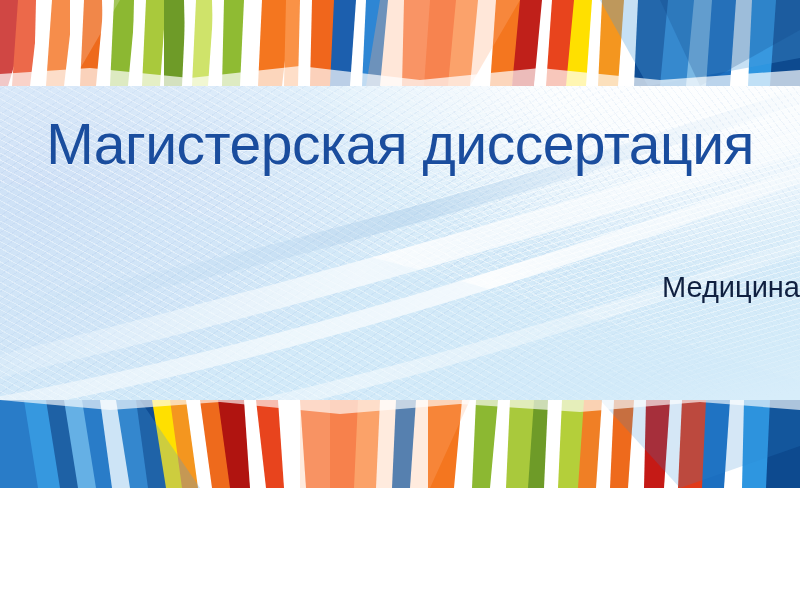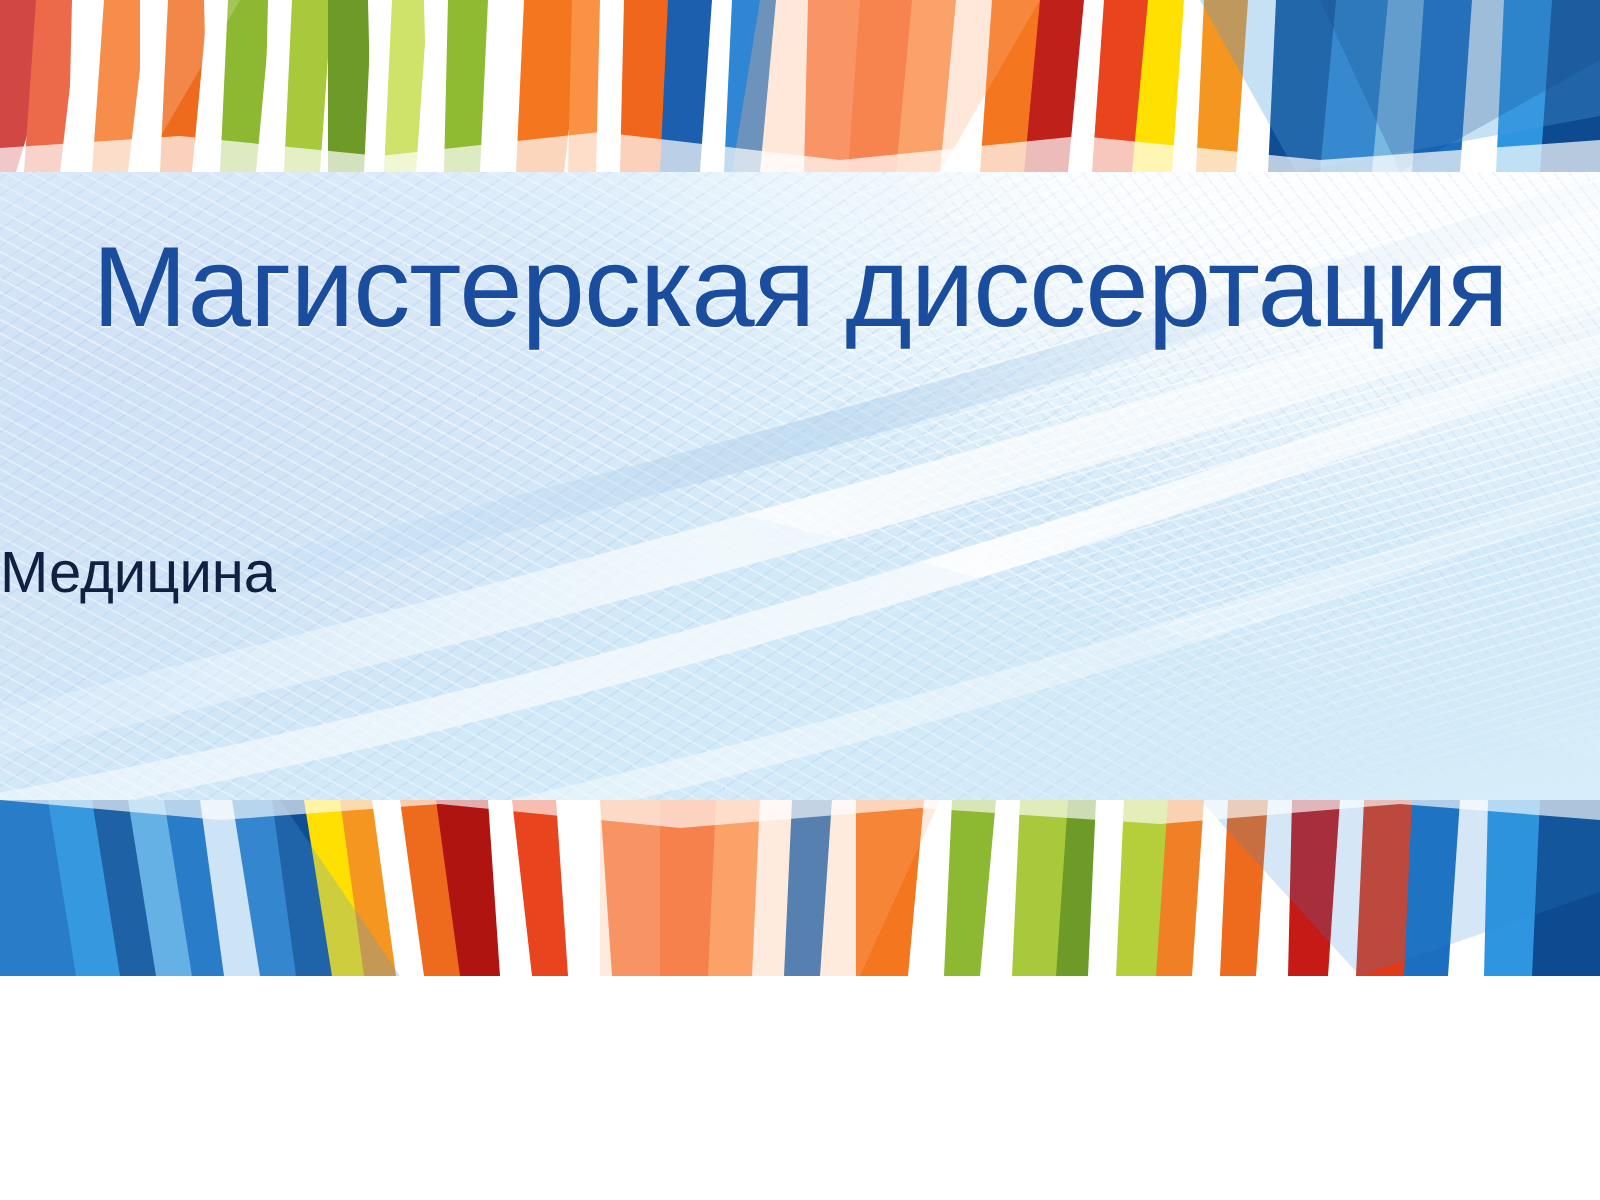--- a/index.html
+++ b/index.html
@@ -63,21 +63,21 @@
     position:absolute; left:0; top:112px; width:800px;
     text-align:center;
     font-size:57px; line-height:64px;
     letter-spacing:-0.5px;
     color:#1a4d9e;
     white-space:nowrap;
     text-shadow:0 1px 0 rgba(255,255,255,0.55);
   }
   .subtitle{
     position:absolute; left:0; top:270px; width:800px;
-    text-align:left;
+    text-align:right;
     font-size:29px; line-height:34px;
     color:#102040;
   }
   .year{
     position:absolute; left:0; top:473px; width:800px;
     text-align:center;
     font-size:26px; line-height:30px;
     color:#e38429;
   }
 </style>

